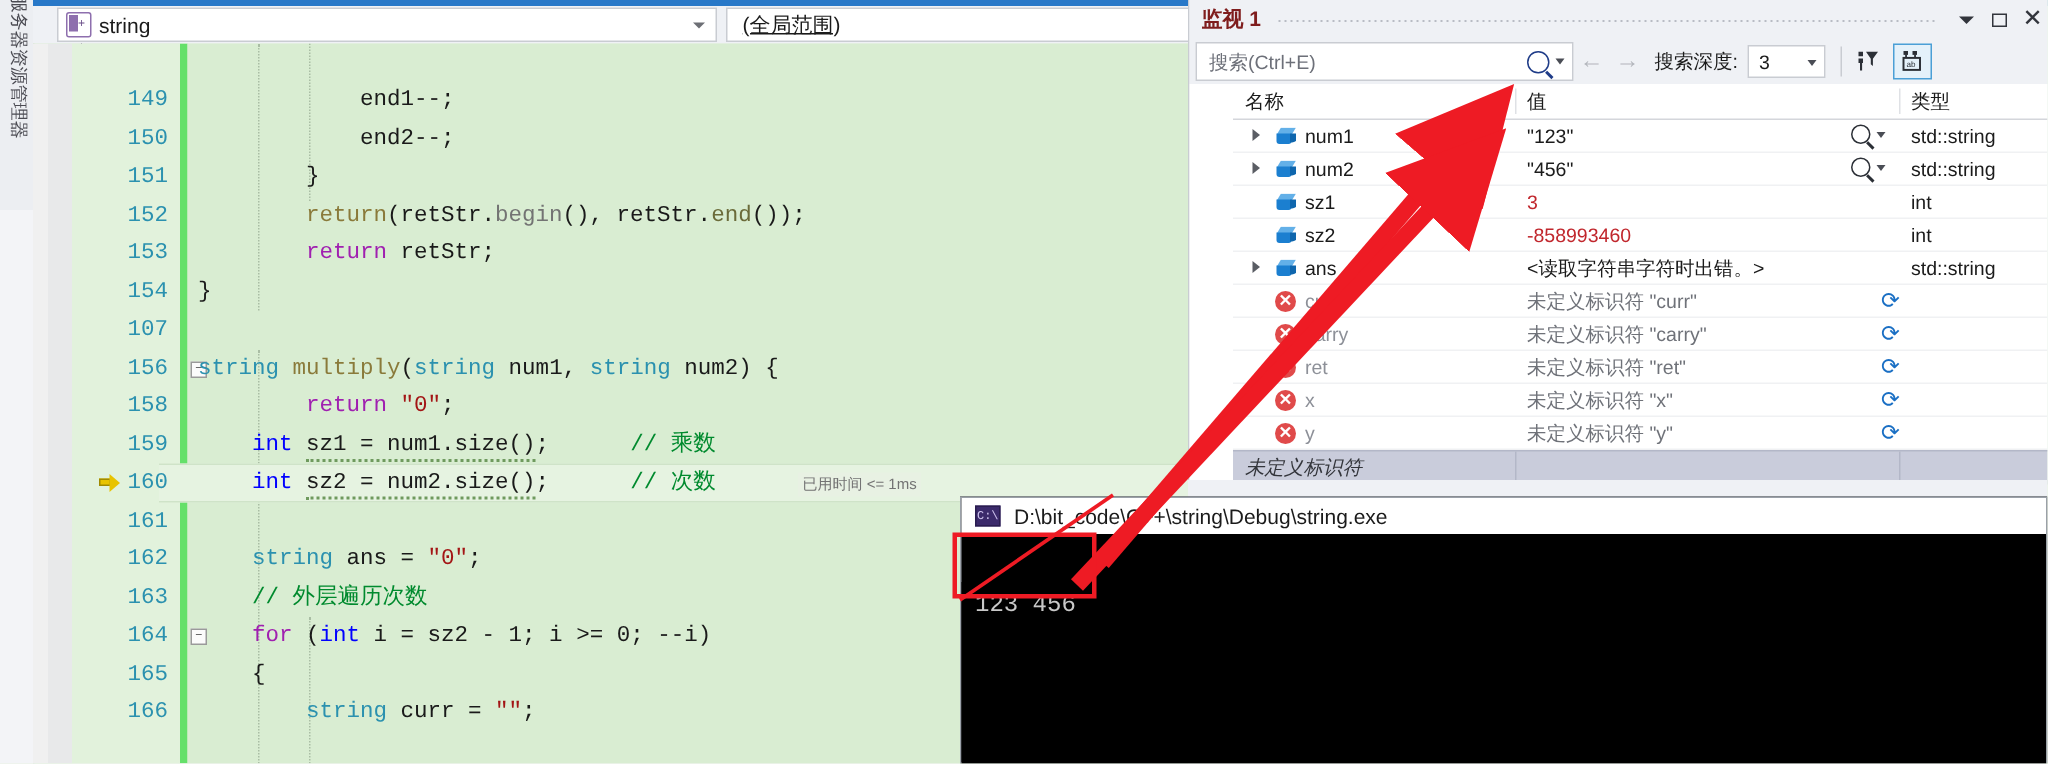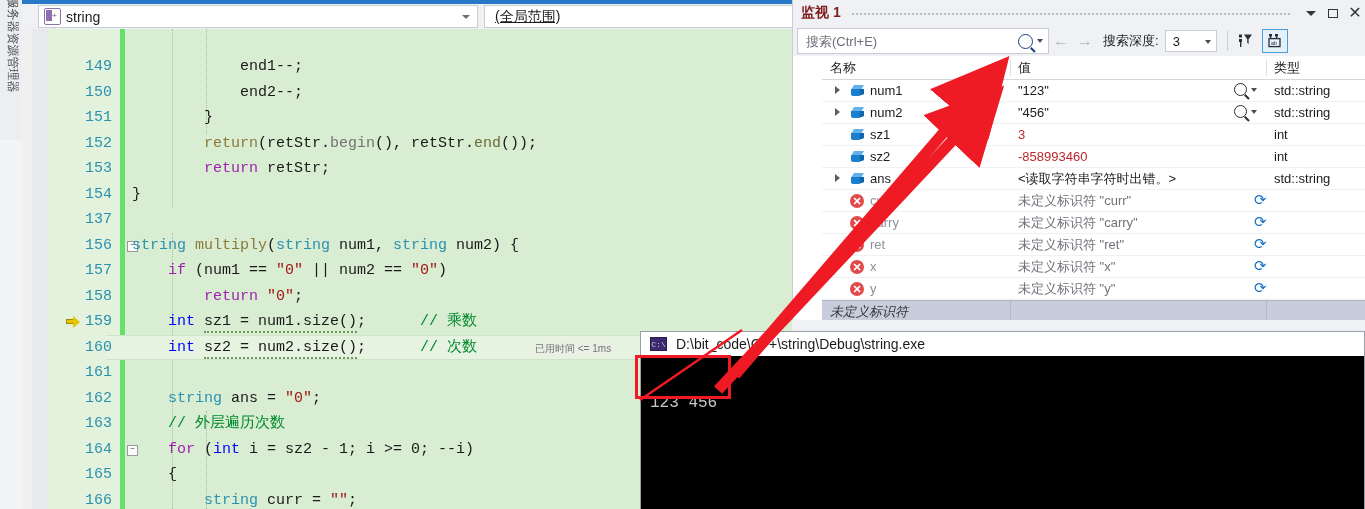--- a/index.html
+++ b/index.html
@@ -310,32 +310,28 @@
       </div>
       <div class="row">
         <div class="ln">153</div>
         <div class="code">        <span class="kw2">return</span> retStr;</div>
       </div>
       <div class="row">
         <div class="ln">154</div>
         <div class="code" style="left:110px;">}</div>
       </div>
       <div class="row">
-        <div class="ln">137</div>
+        <div class="ln">107</div>
         <div class="code"></div>
       </div>
 
       <div class="row">
         <div class="fold" style="top:8px;">–</div>
         <div class="ln">156</div>
         <div class="code"><span class="typ">string</span> <span style="color:#8a7a3a;">multiply</span>(<span class="typ">string</span> num1, <span class="typ">string</span> num2) {</div>
-      </div>
-      <div class="row">
-        <div class="ln">157</div>
-        <div class="code">    <span class="kw2">if</span> (num1 == <span class="str">"0"</span> || num2 == <span class="str">"0"</span>)</div>
       </div>
       <div class="row">
         <div class="ln">158</div>
         <div class="code">        <span class="kw2">return</span> <span class="str">"0"</span>;</div>
       </div>
       <div class="row">
         <div class="ln">159</div>
         <div class="code">    <span class="kw">int</span> <span class="squig">sz1 = num1.size()</span>;      <span class="cmt">// 乘数</span></div>
       </div>
       <div class="row hl">

